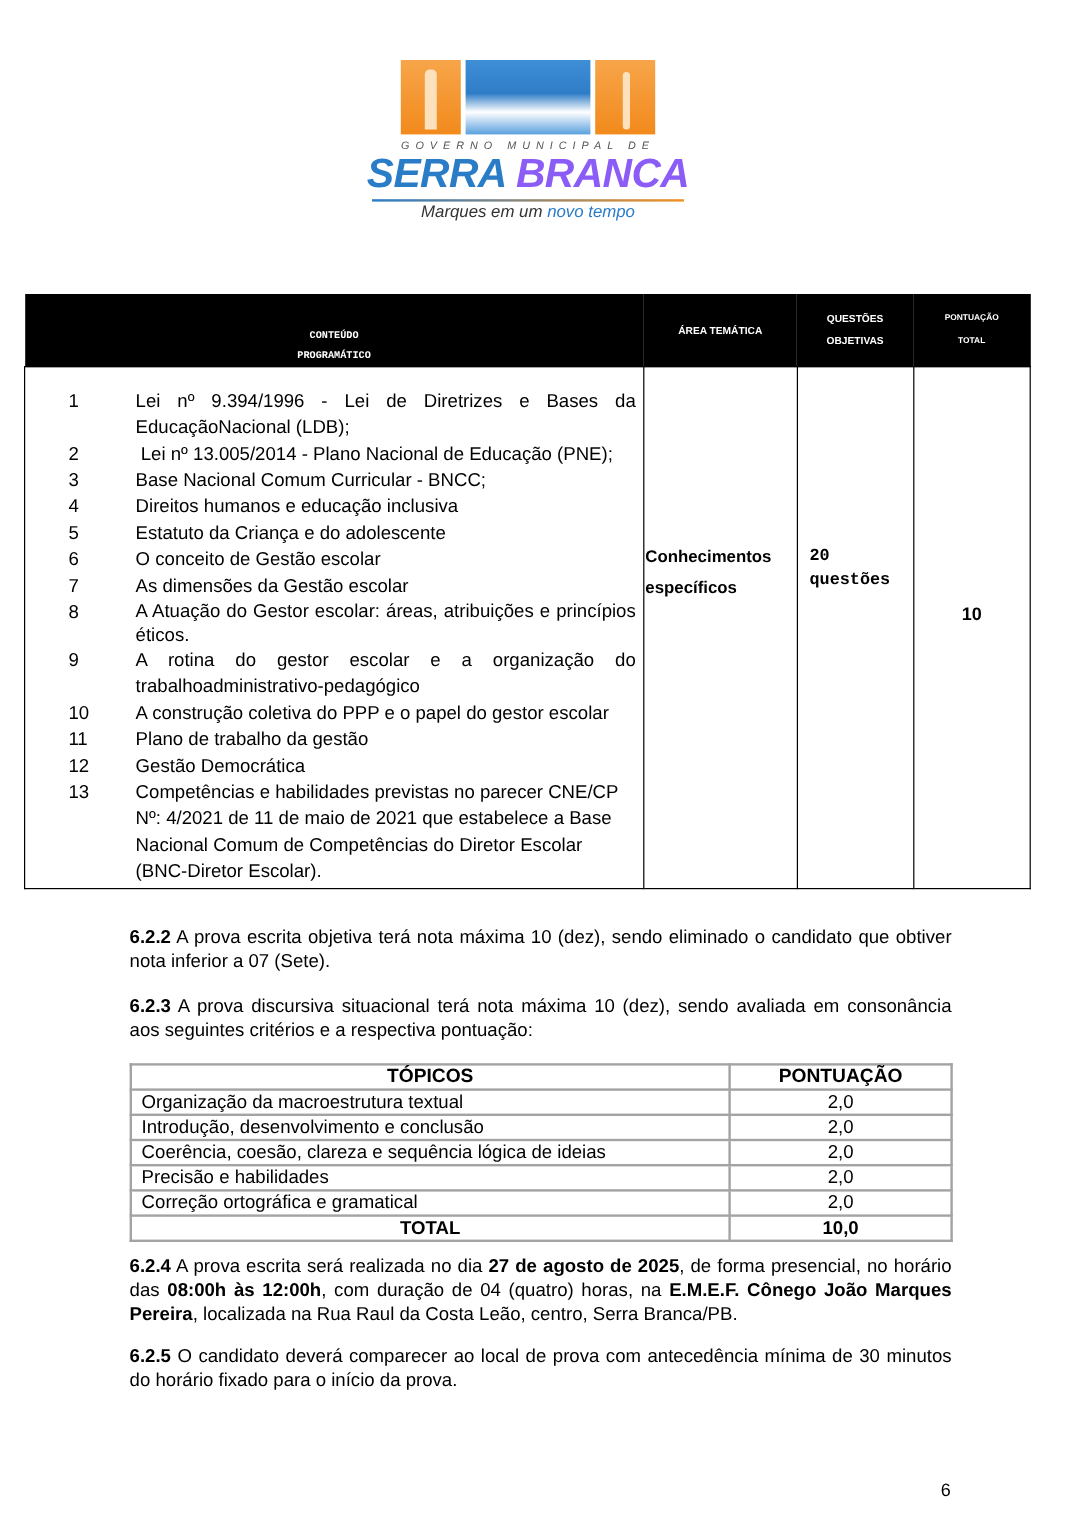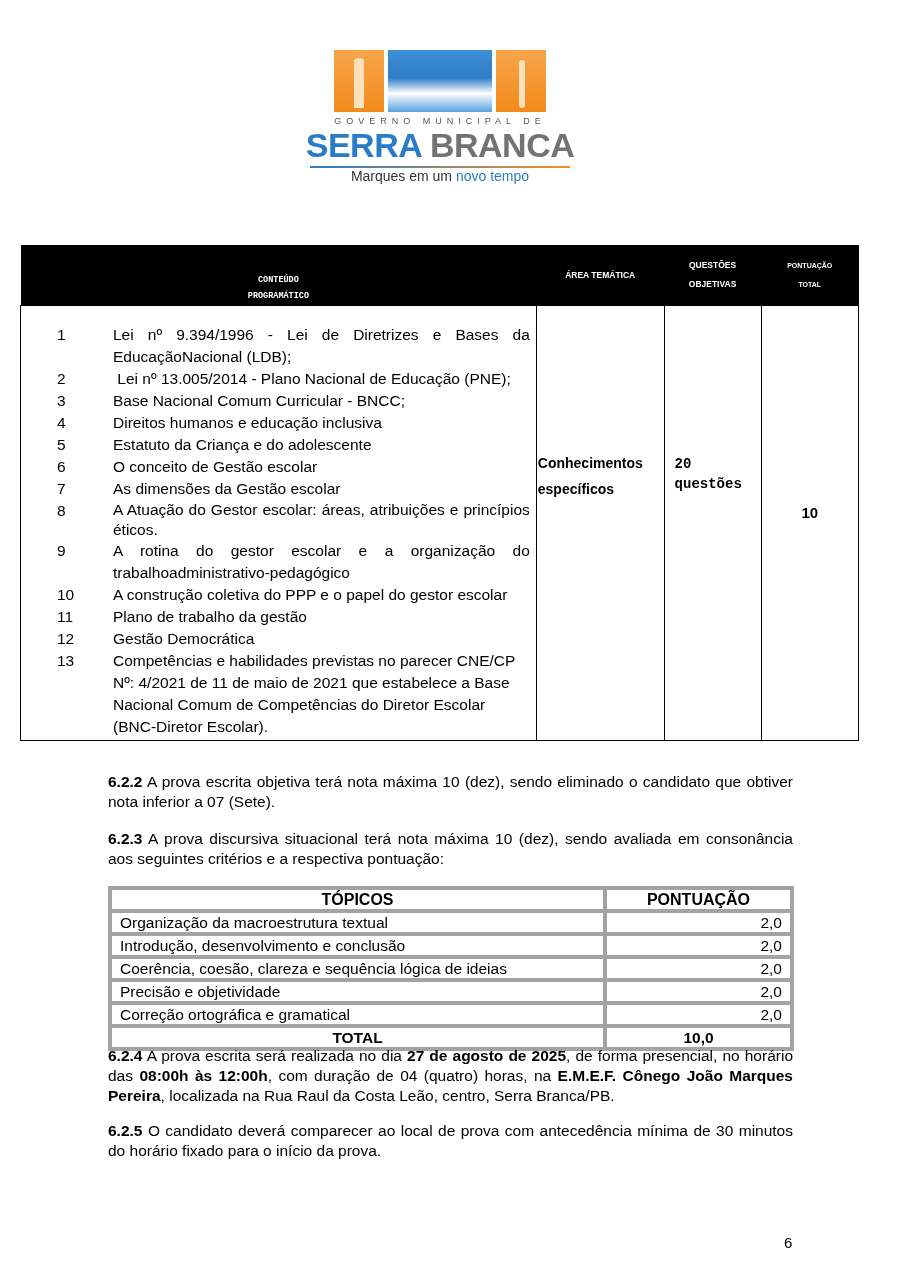--- a/index.html
+++ b/index.html
@@ -1,49 +1,49 @@
 <!DOCTYPE html>
 <html><head>
 <meta charset="utf-8">
 <style>
   html, body { margin:0; padding:0; background:#ffffff; }
   body { width:900px; height:1273px; position:relative; overflow:hidden; font-family:"Liberation Sans", sans-serif; color:#000; }
-  .logo { position:absolute; left:298px; top:50px; width:284px; height:135px; }
+  .logo { position:absolute; left:298px; top:50px; width:284px; height:135px;font-style:italic; }
   .logo .panels { position:absolute; left:36px; top:0; width:212px; height:62px; }
   .logo .p-left { position:absolute; left:0; top:0; width:50px; height:62px; background:linear-gradient(180deg,#f7a54a,#f28a1c); }
   .logo .p-mid { position:absolute; left:54px; top:0; width:104px; height:62px; background:linear-gradient(180deg,#3d8fd6 0%,#2f7dc7 45%,#ffffff 70%,#5aa0de 100%); }
   .logo .p-right { position:absolute; left:162px; top:0; width:50px; height:62px; background:linear-gradient(180deg,#f7a54a,#f28a1c); }
   .logo .tower { position:absolute; left:20px; top:8px; width:10px; height:50px; background:#fde1bd; border-radius:4px 4px 0 0; }
   .logo .cactus { position:absolute; left:23px; top:10px; width:6px; height:48px; background:#fde1bd; border-radius:3px; }
   .logo .gov { position:absolute; left:0; width:284px; top:66px; text-align:center; font-size:9px; letter-spacing:5px; color:#555; }
   .logo .name { position:absolute; left:0; width:284px; top:76px; text-align:center; font-size:34px; font-weight:bold; letter-spacing:-0.5px; line-height:38px; }
   .logo .name .blue { color:#2a7cc7; }
-  .logo .name .orange { color:#737373; }
+  .logo .name .orange { color:#8b5cf6; }
   .logo .rule { position:absolute; left:12px; top:116px; width:260px; height:2px; background:linear-gradient(90deg,#2a7cc7,#f39123); }
   .logo .slogan { position:absolute; left:0; width:284px; top:118px; text-align:center; font-size:14px; color:#333; }
   .logo .slogan .light { color:#2a7cc7; }
 
   table.main { position:absolute; left:20px; top:245px; width:839px; border-collapse:collapse; }
   table.main th { background:#000; color:#fff; font-size:8.5px; font-weight:bold; text-align:center; padding:0; height:38px; line-height:19px; }
   table.main td { border:1px solid #000; vertical-align:top; }
   .content-cell { padding:18px 6px 2px 30px; }
   .item { display:flex; font-size:15.5px; line-height:22px; }
   .item .num { width:34px; flex:none; text-align:left; padding-left:6px; box-sizing:border-box; }
   .item .txt { flex:1; text-align:justify;margin-left:28px; }
   .area-cell { text-align:left; font-weight:bold; font-size:14px; line-height:26px; padding-top:144px; }
   .q-cell { font-weight:bold; font-size:14px; line-height:20px; padding:148px 12px 0 10px;font-family:Liberation Mono, monospace; }
   .pt-cell { text-align:center; font-weight:bold; font-size:15px; padding-top:198px; }
 
   .para { position:absolute; left:108px; width:685px; font-size:15.5px; line-height:20px; text-align:justify; }
   .para b { font-weight:bold; }
 
   table.score { position:absolute; left:108px; top:886px; width:686px; border-collapse:collapse; font-size:15.5px; }
-  table.score td, table.score th { border:4px solid #a3a3a3; padding:0 8px; height:19px; line-height:19px; }
+  table.score td, table.score th { border:2px solid #a3a3a3; padding:0 8px; height:19px; line-height:19px; }
   table.score th { font-weight:bold; text-align:center; font-size:16px; }
-  table.score td.val { text-align:right; width:167px; }
+  table.score td.val { text-align:center; width:167px; }
   table.score tr.total td { font-weight:bold; text-align:center; }
 
   .pagenum { position:absolute; left:784px; top:1234px; font-size:15px; }
 </style>
 </head>
 <body>
 
 <div class="logo">
   <div class="panels">
     <div class="p-left">
@@ -179,21 +179,21 @@
       </tr>
   <tr>
         <td>Introdução, desenvolvimento e conclusão</td>
         <td class="val">2,0</td>
       </tr>
   <tr>
         <td>Coerência, coesão, clareza e sequência lógica de ideias</td>
         <td class="val">2,0</td>
       </tr>
   <tr>
-        <td>Precisão e objetividade</td>
+        <td>Precisão e habilidades</td>
         <td class="val">2,0</td>
       </tr>
   <tr>
         <td>Correção ortográfica e gramatical</td>
         <td class="val">2,0</td>
       </tr>
   <tr class="total">
         <td>TOTAL</td>
         <td class="val">10,0</td>
       </tr>

